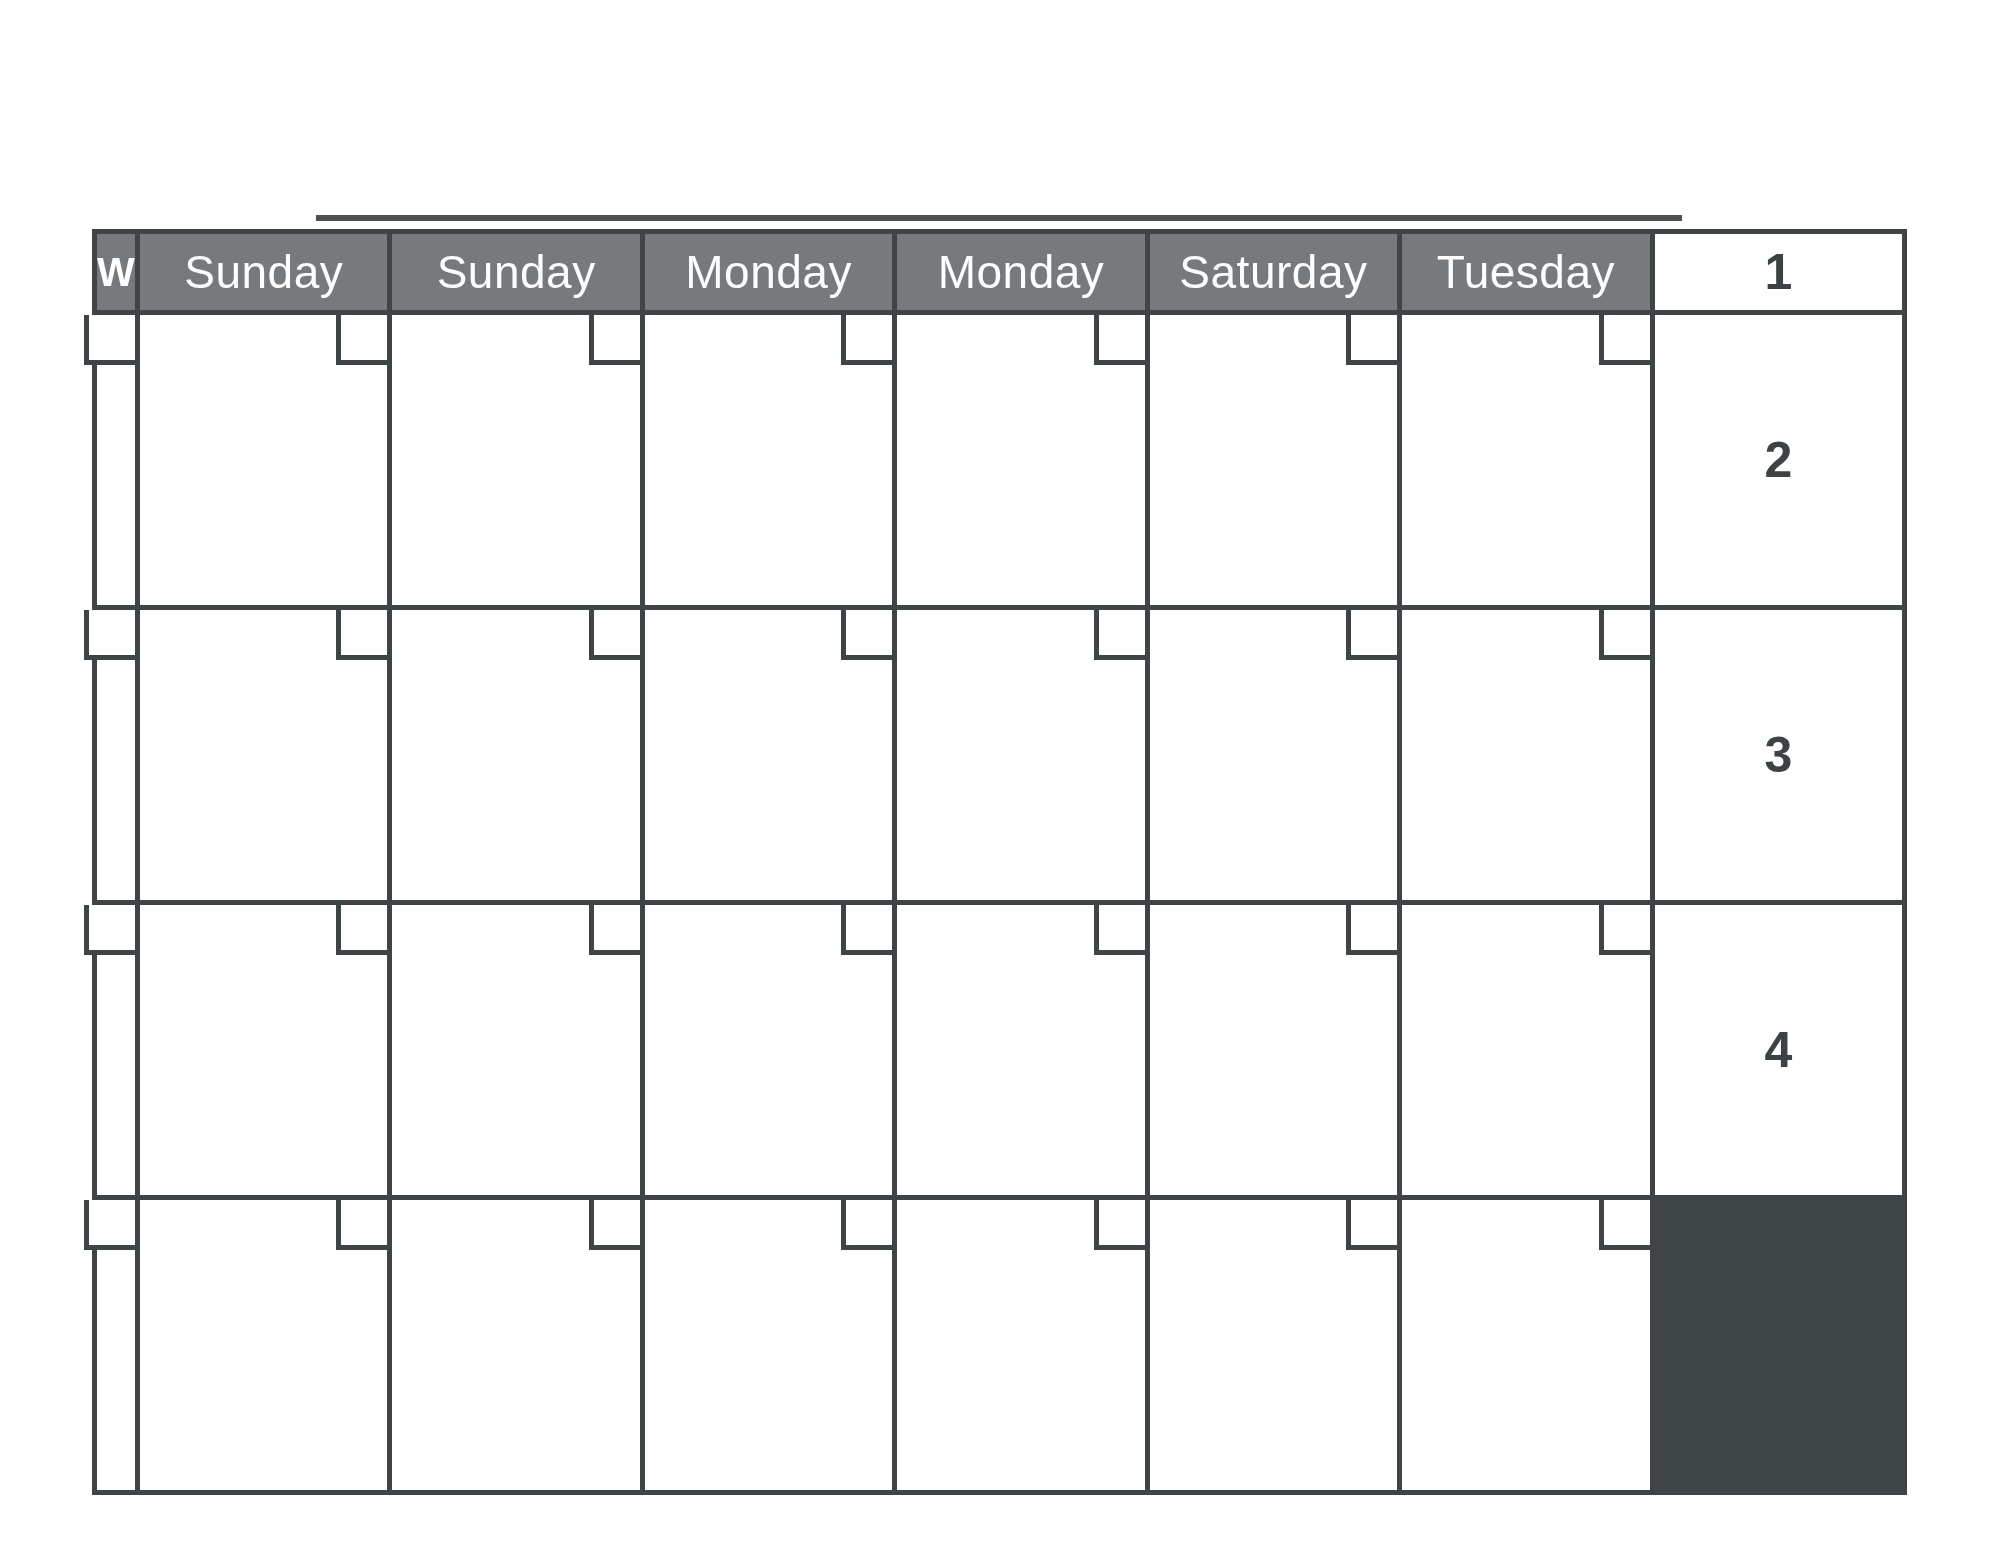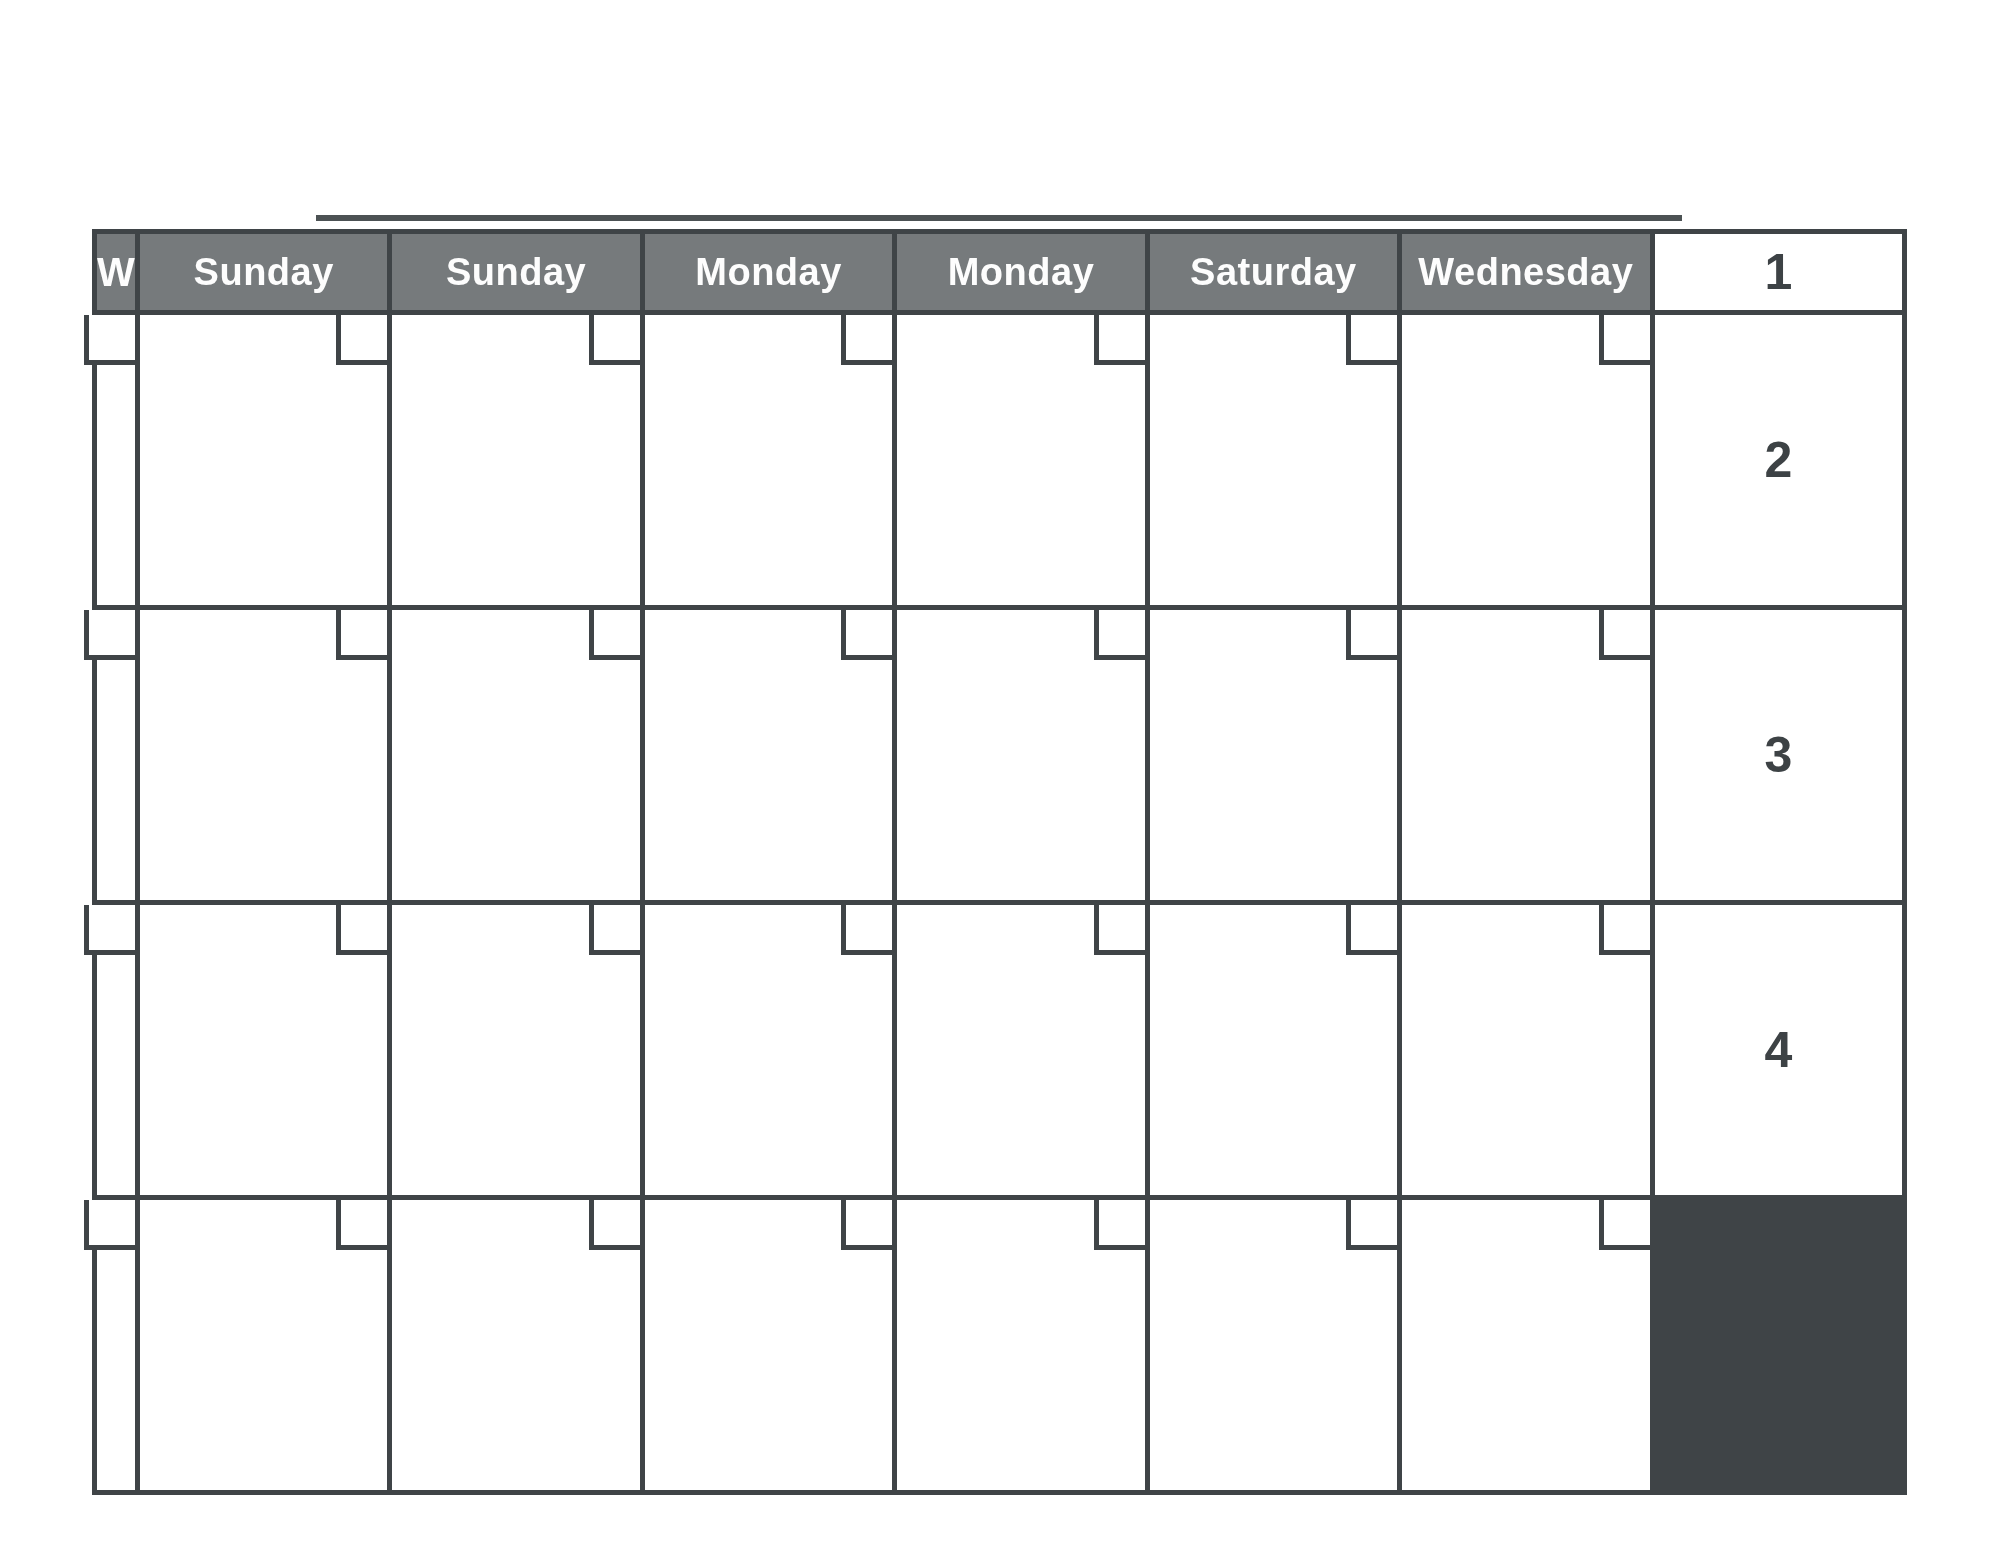--- a/index.html
+++ b/index.html
@@ -42,23 +42,23 @@
   .cell {
     background: #ffffff;
     position: relative;
   }
   .header-cell {
     background: #767a7c;
     color: #fdfdfd;
     display: flex;
     align-items: center;
     justify-content: center;
-    font-size: 38px;
+    font-size: 46px;
     letter-spacing: 0.5px;
-    font-weight: 700;
+    font-weight: 400;
   }
   .week-header {
     font-weight: 700;
     font-size: 40px;
     letter-spacing: 0;
   }
   .week-cell {
     display: flex;
     align-items: center;
     justify-content: center;
@@ -86,21 +86,21 @@
   <div class="title-underline"></div>
 
   <div class="calendar">
 
     <div class="cell header-cell week-header">W</div>
     <div class="cell header-cell">Sunday</div>
     <div class="cell header-cell">Sunday</div>
     <div class="cell header-cell">Monday</div>
     <div class="cell header-cell">Monday</div>
     <div class="cell header-cell">Saturday</div>
-    <div class="cell header-cell">Wednesday</div>
+    <div class="cell header-cell">Tuesday</div>
 
     <div class="cell week-cell">1</div>
     <div class="cell">
         <div class="corner-box"></div>
       </div>
     <div class="cell">
         <div class="corner-box"></div>
       </div>
     <div class="cell">
         <div class="corner-box"></div>

